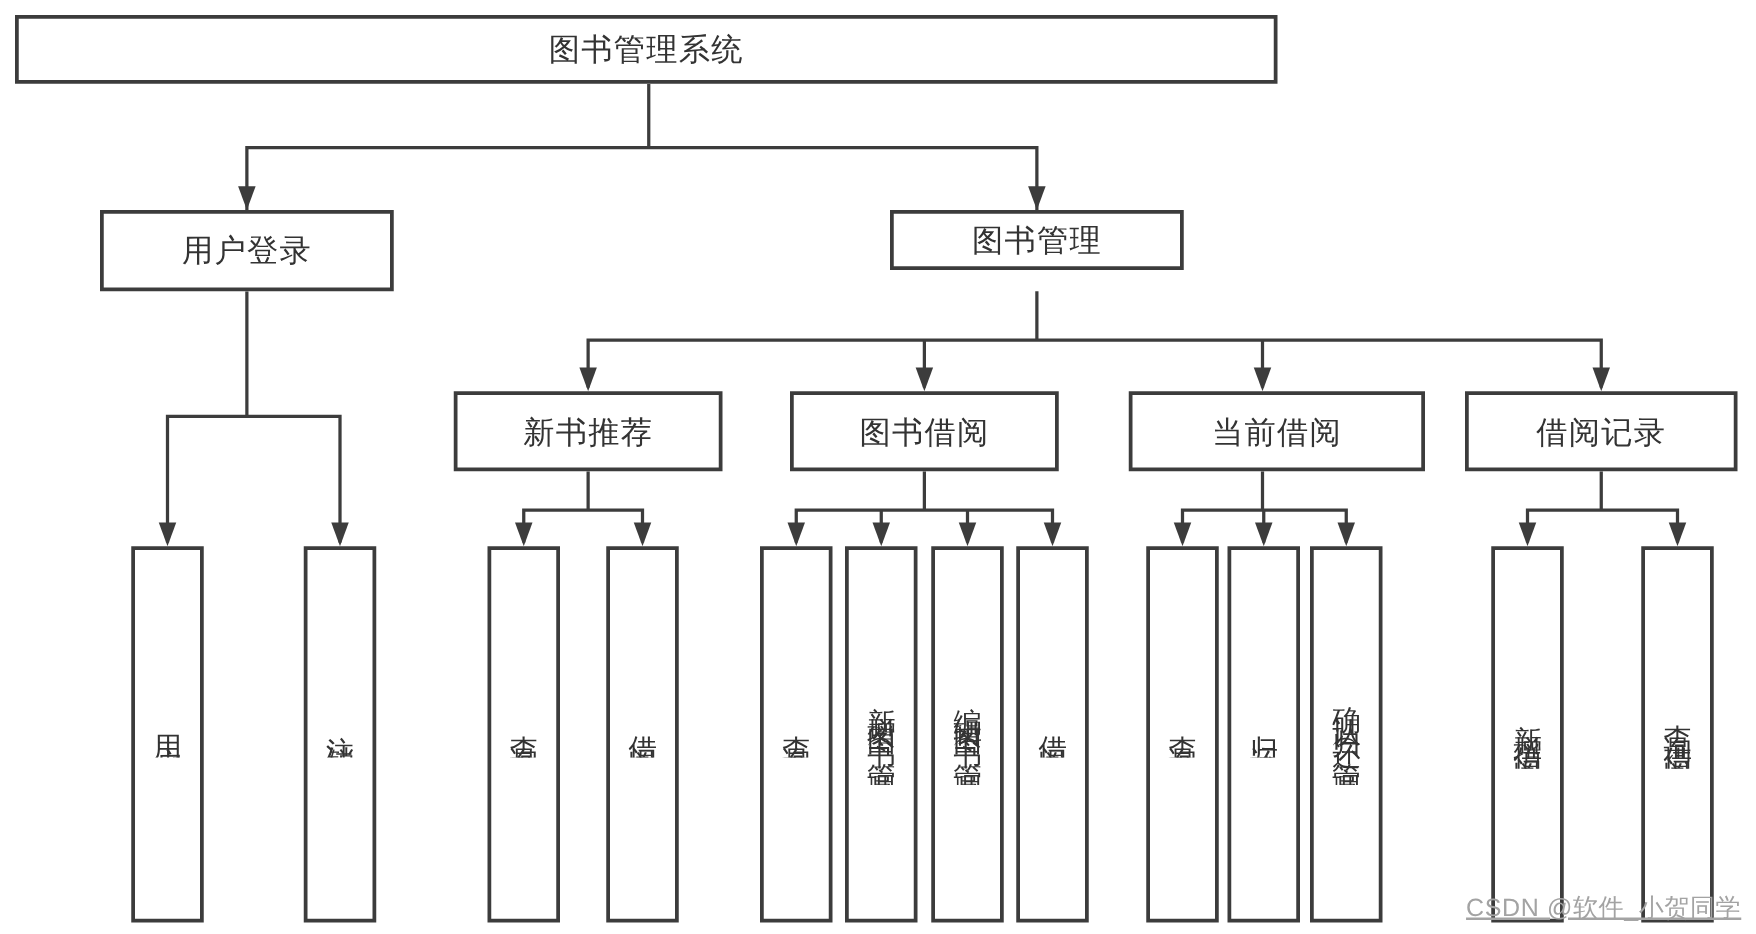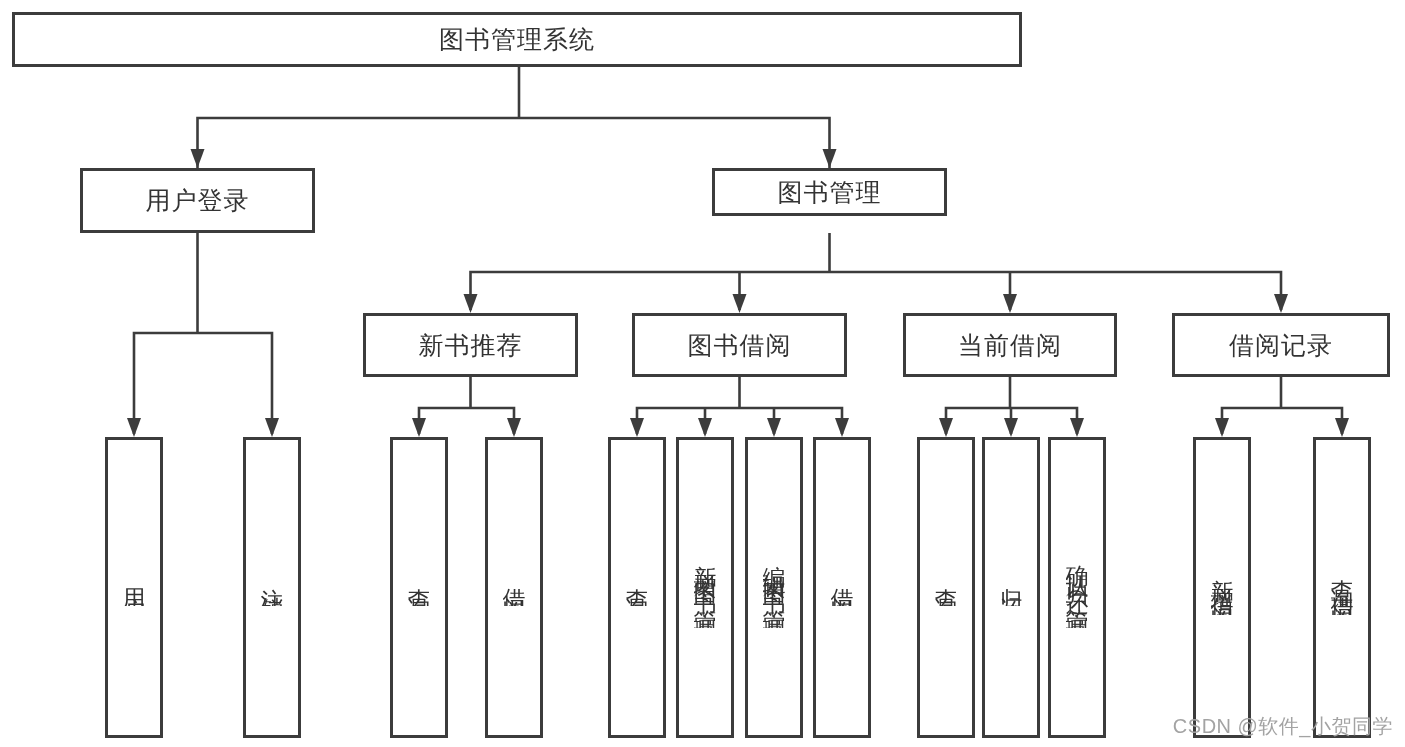--- a/index.html
+++ b/index.html
@@ -19,21 +19,21 @@
   .node.leaf{
     font-size:23px;
   }
   .leaf .vtext{
     writing-mode:vertical-lr;text-orientation:mixed;
     letter-spacing:9px;line-height:1;
     max-height:292px;overflow:hidden;
   }
   #watermark{
     position:absolute;z-index:3;right:12px;bottom:7px;
-    font-size:20px;color:#a3a3a3;letter-spacing:0.5px;
+    font-size:20px;color:#a3a3a3;letter-spacing:0.5px;text-decoration:underline;
   }
 </style>
 </head>
 <body>
 
 <div id="stage">
 
   <svg class="connectors" width="1405" height="747" viewBox="0 0 1405 747">
     <g stroke="#3c3c3c" stroke-width="2.6" fill="none">
 
@@ -99,21 +99,21 @@
   <div class="node" style="left:712px;top:168px;width:235px;height:48px;">
     <span>图书管理</span>
   </div>
 
   <div class="node" style="left:363px;top:313px;width:215px;height:64px;">
     <span>新书推荐</span>
   </div>
   <div class="node" style="left:632px;top:313px;width:215px;height:64px;">
     <span>图书借阅</span>
   </div>
-  <div class="node" style="left:903px;top:313px;width:214px;height:64px;">
+  <div class="node" style="left:903px;top:313px;width:237px;height:64px;">
     <span>当前借阅</span>
   </div>
   <div class="node" style="left:1172px;top:313px;width:218px;height:64px;">
     <span>借阅记录</span>
   </div>
 
   <div class="node leaf" style="left:105px;top:437px;width:58px;height:301px;">
     <span class="vtext">用户登录</span>
   </div>
   <div class="node leaf" style="left:243px;top:437px;width:58px;height:301px;">

